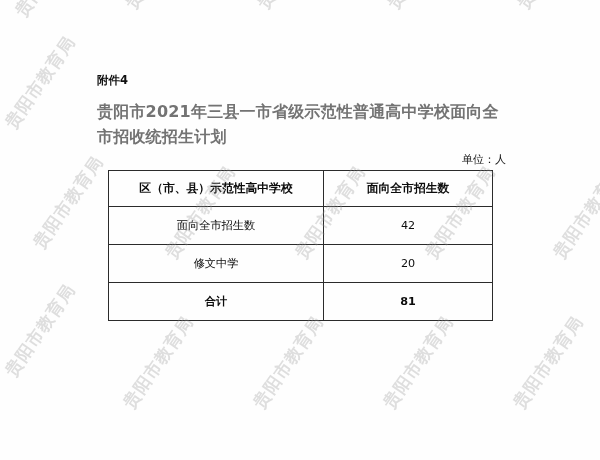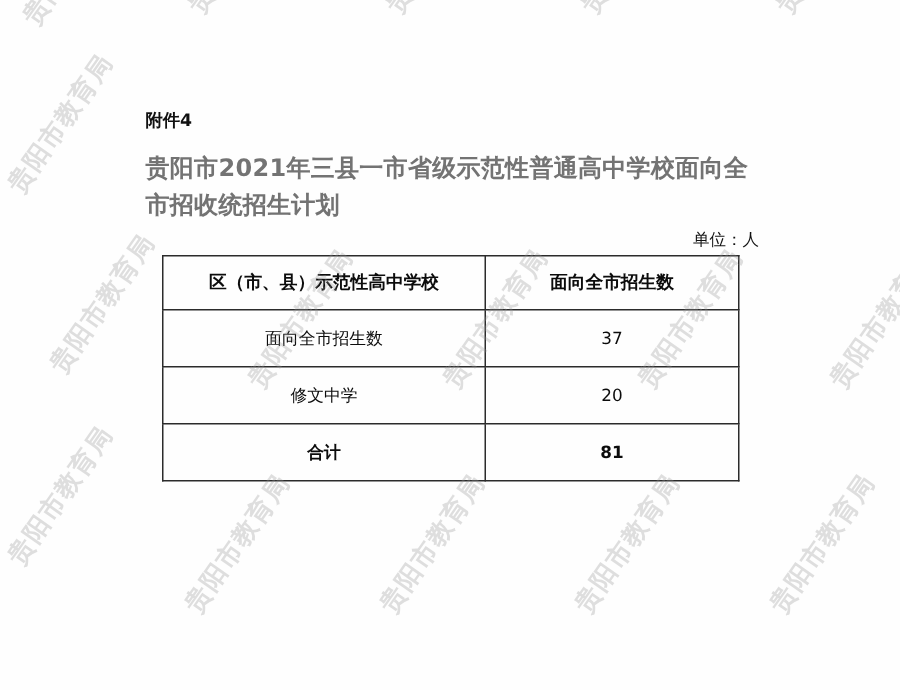--- a/index.html
+++ b/index.html
@@ -151,21 +151,21 @@
       </colgroup>
       <thead>
         <tr>
           <th>区（市、县）示范性高中学校</th>
           <th>面向全市招生数</th>
         </tr>
       </thead>
       <tbody>
         <tr>
           <td>面向全市招生数</td>
-          <td class="num">37</td>
+          <td class="num">42</td>
         </tr>
         <tr>
           <td>修文中学</td>
           <td class="num">20</td>
         </tr>
         <tr class="total">
           <td>合计</td>
           <td class="num">81</td>
         </tr>
       </tbody>

